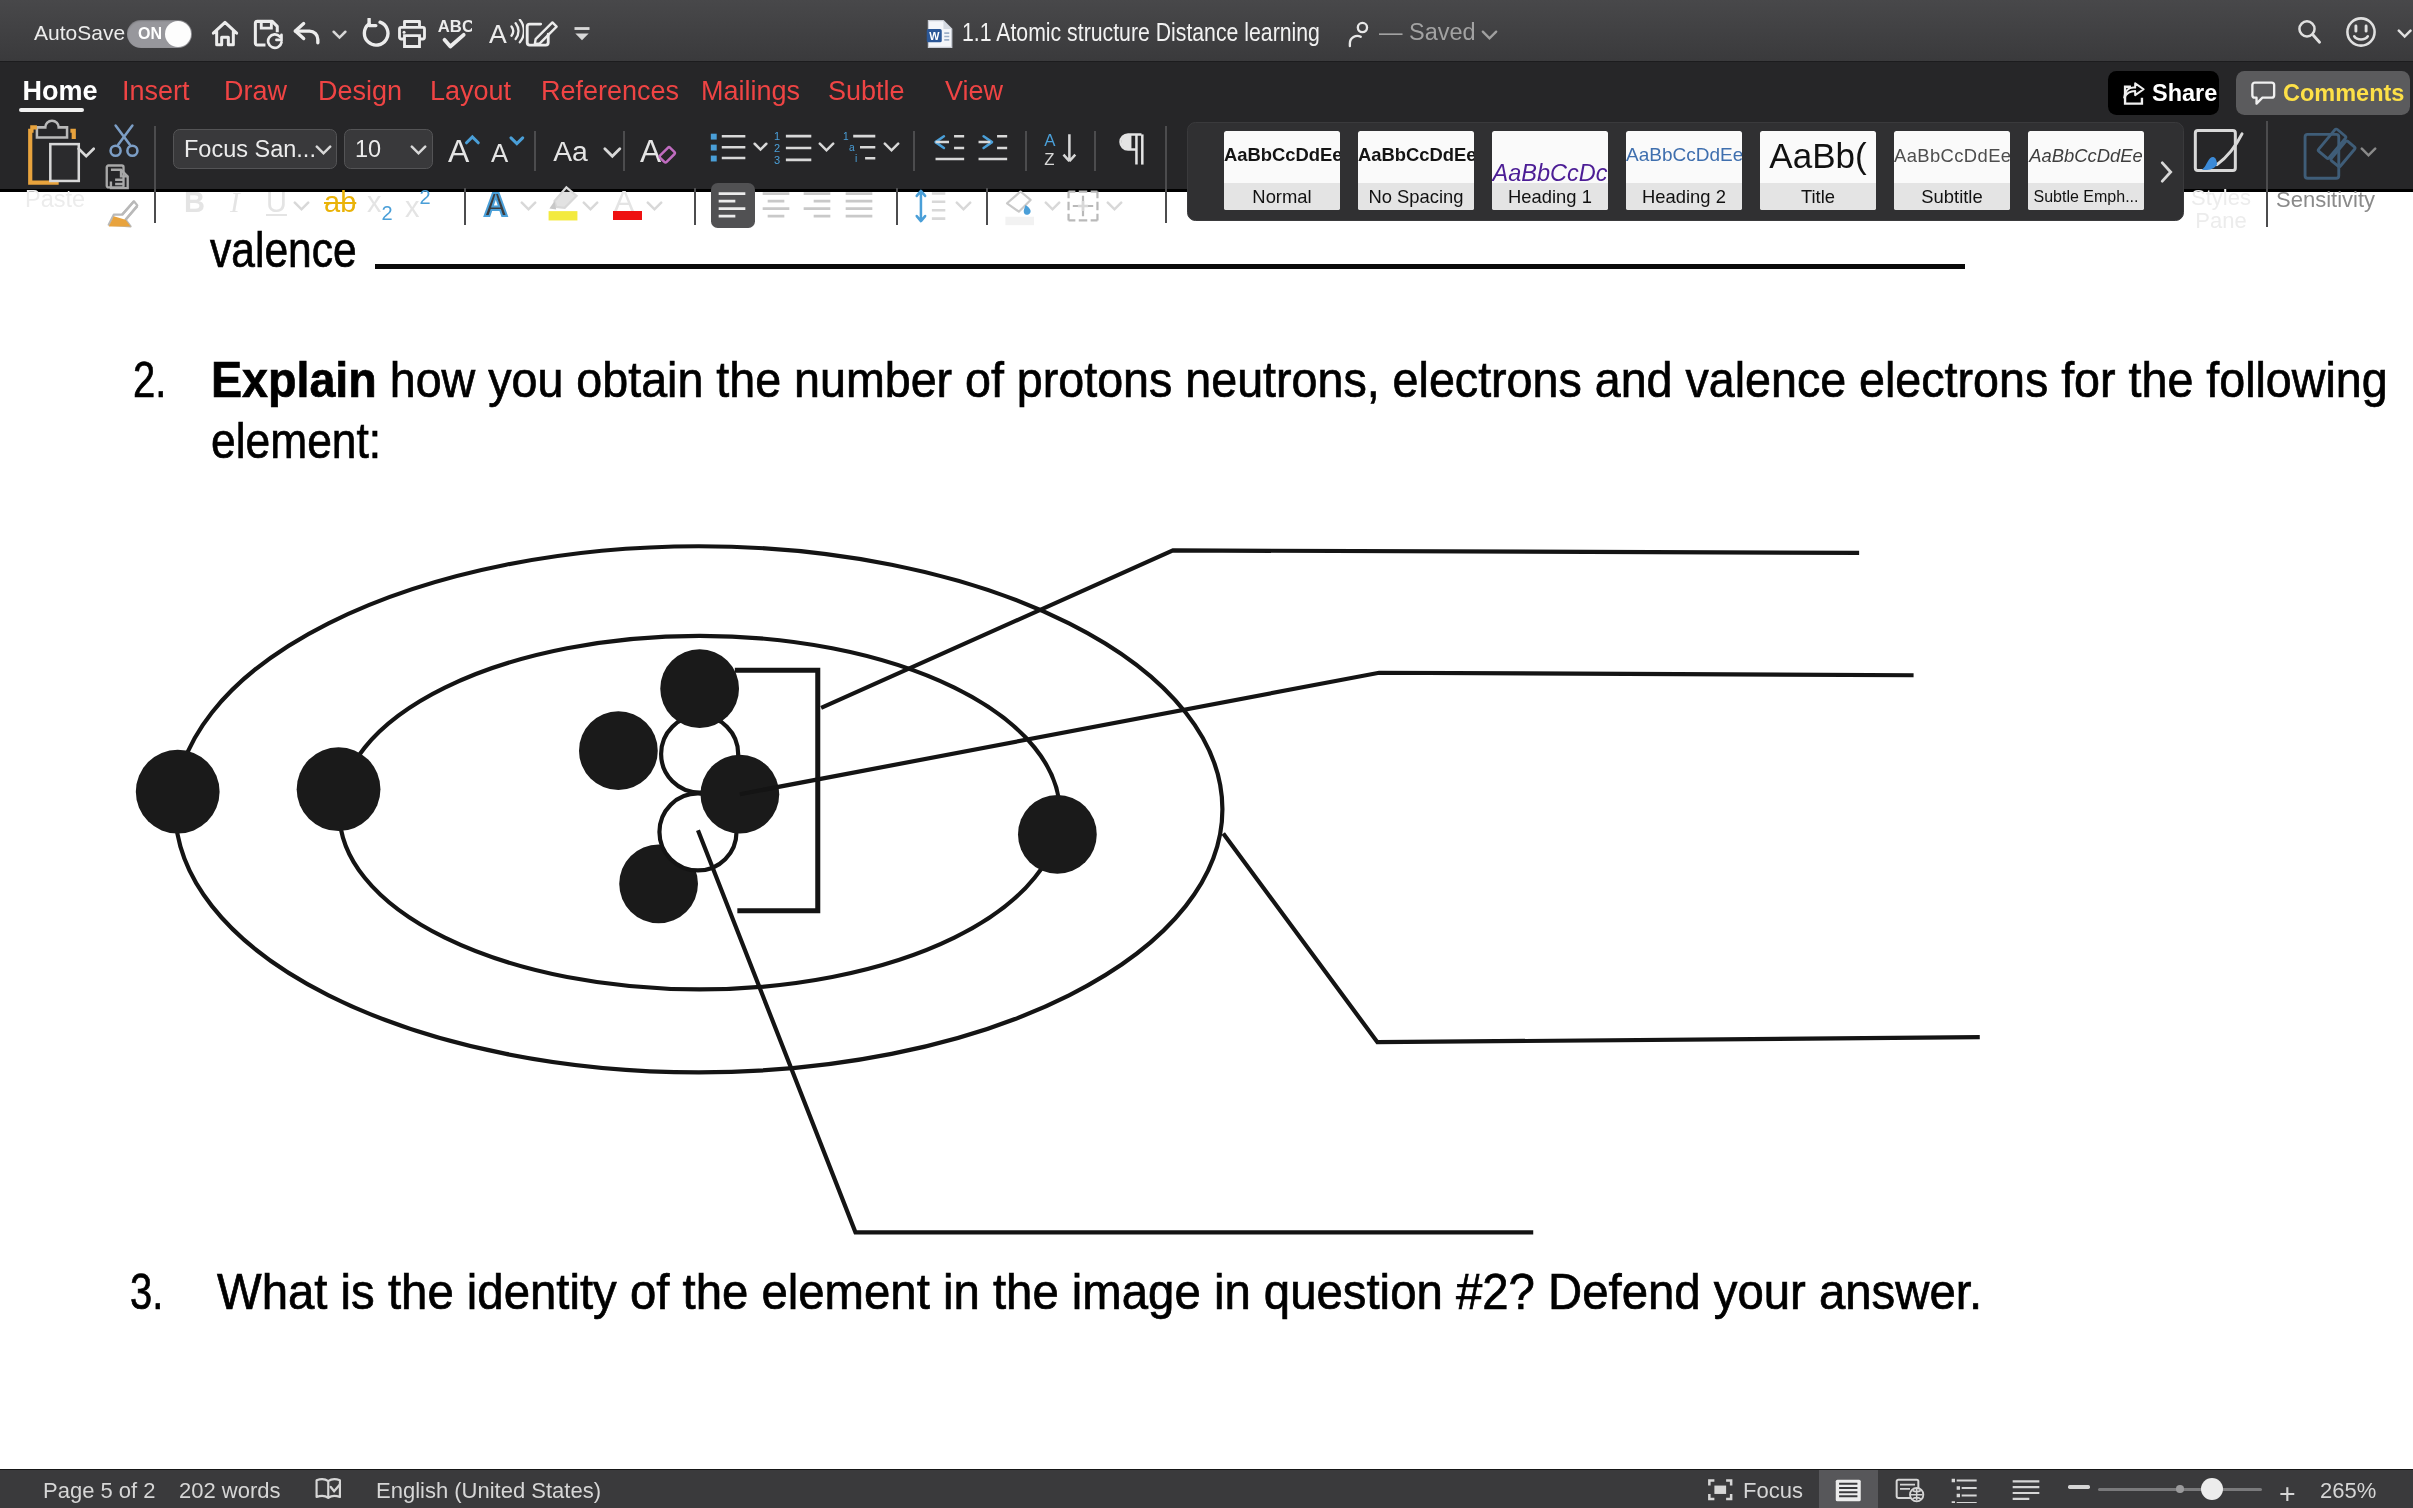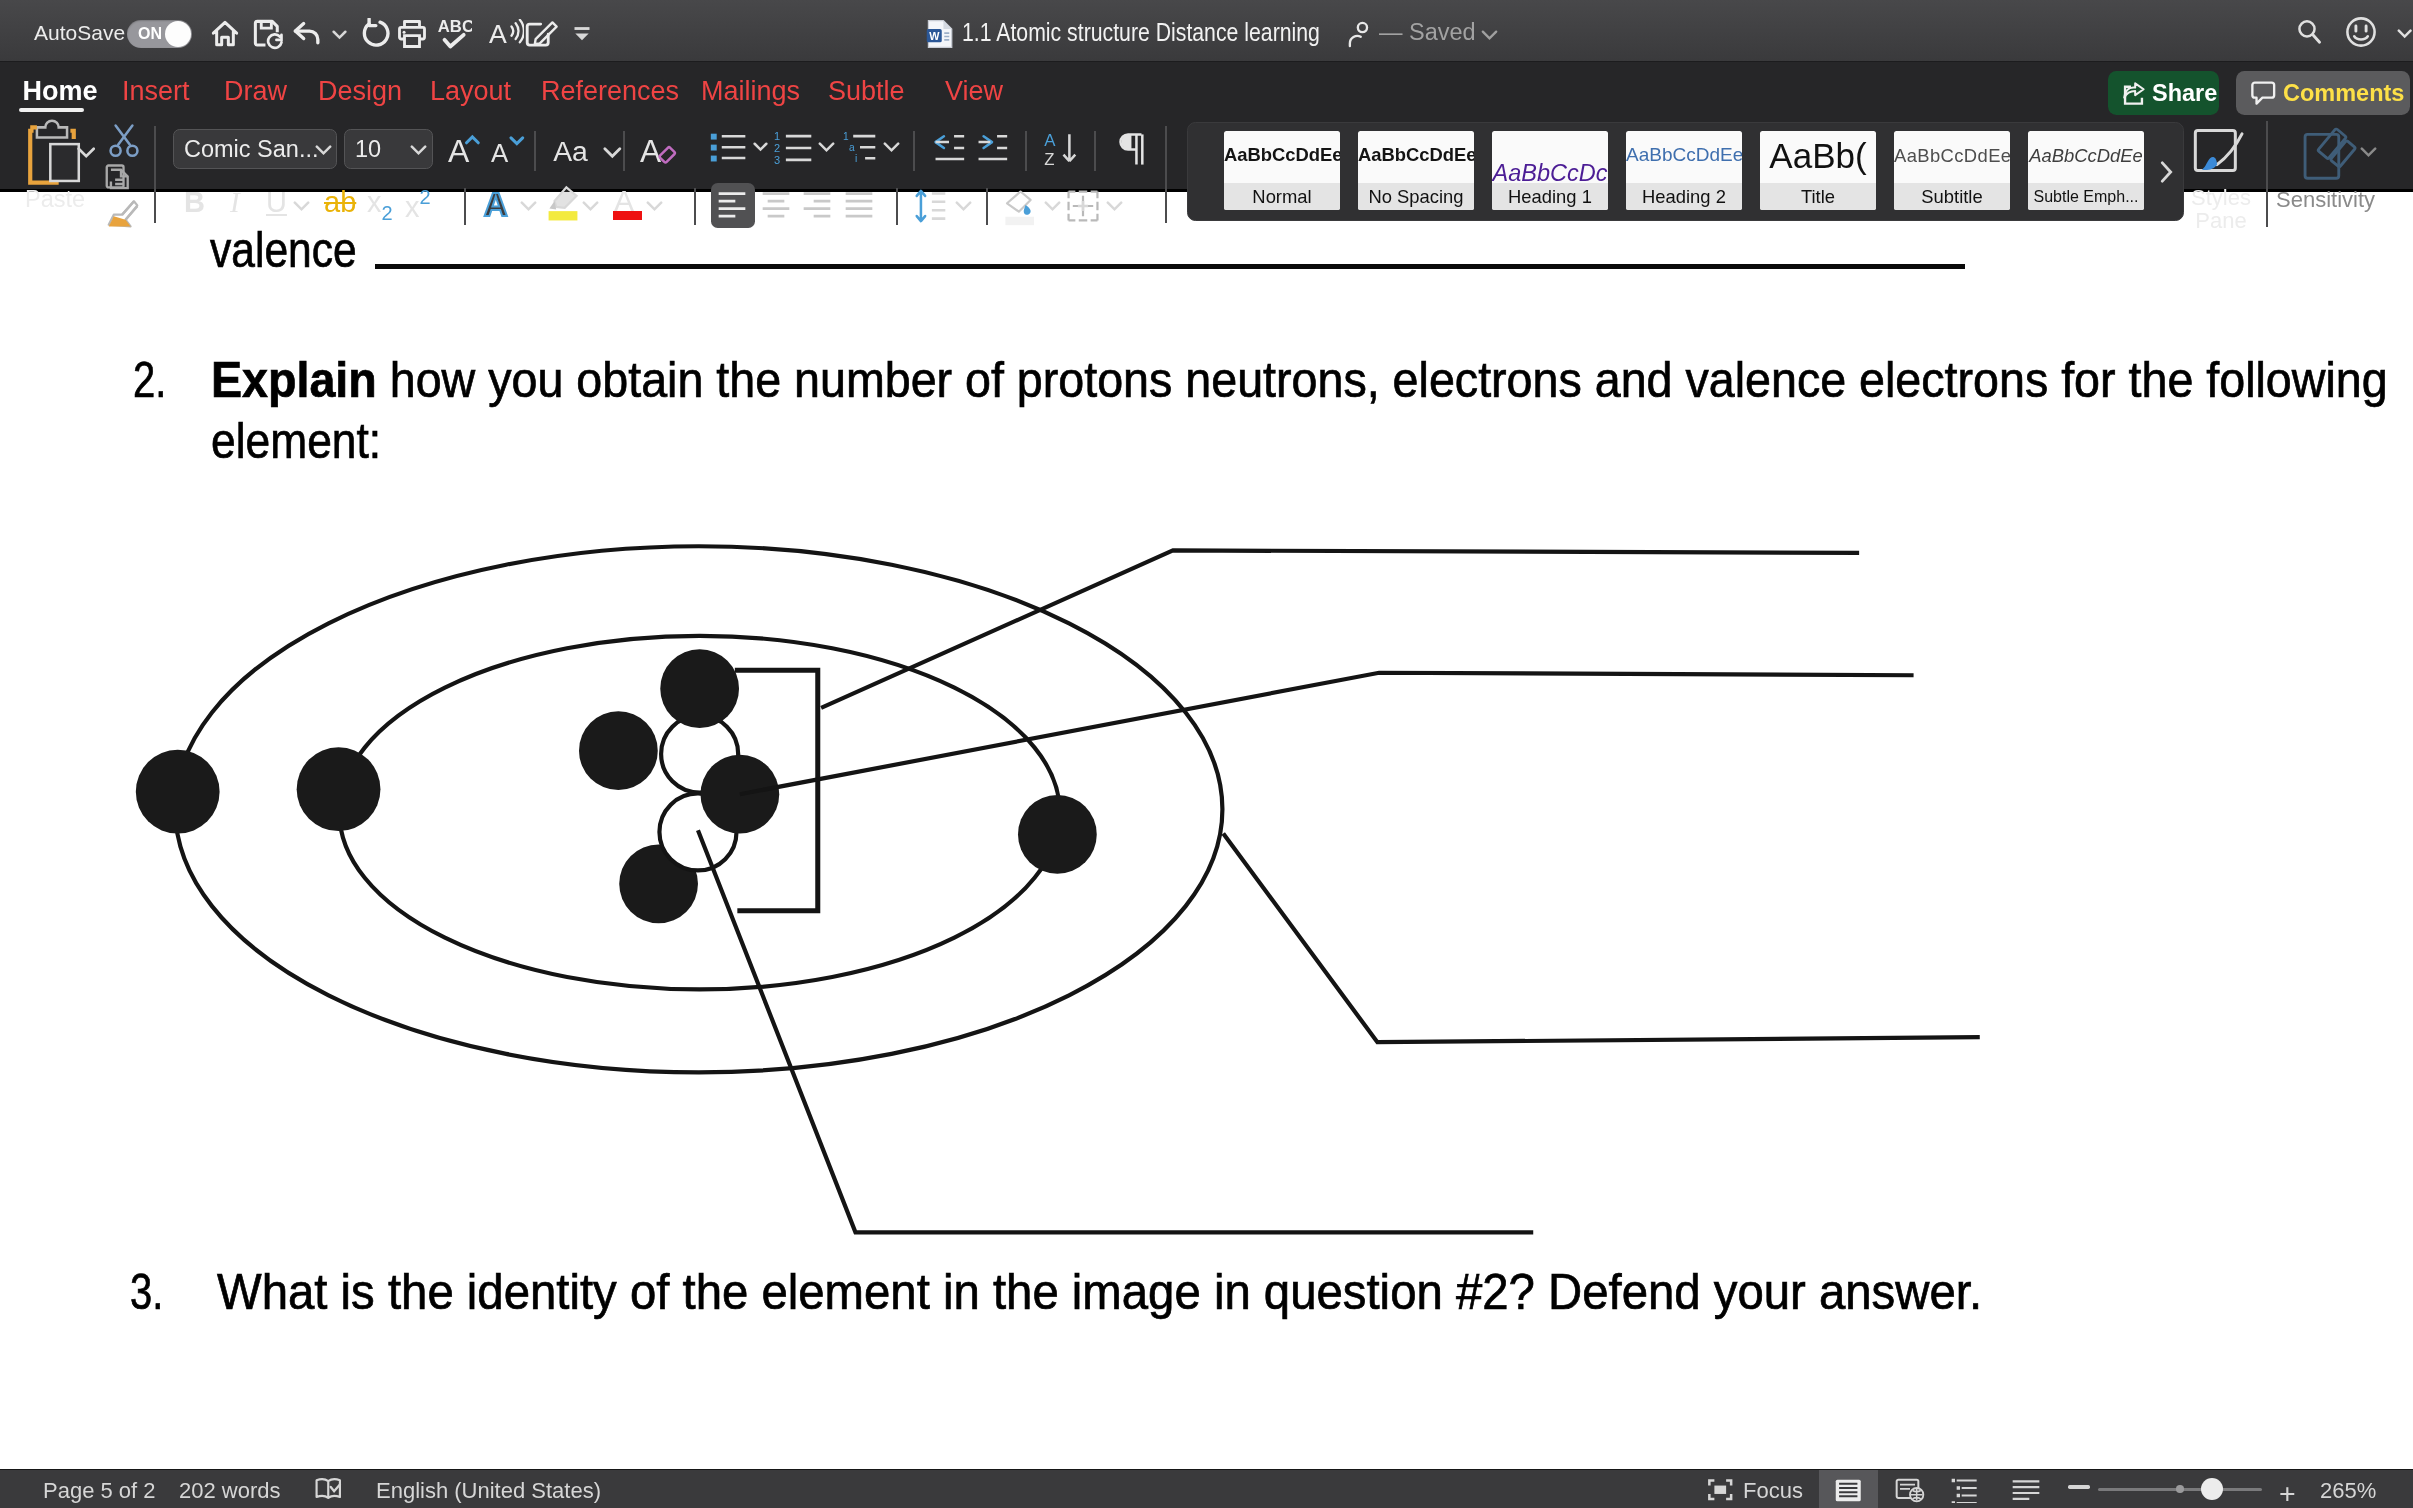--- a/index.html
+++ b/index.html
@@ -130,21 +130,21 @@
   <div class="tab" style="left:22.6px;color:#fff;font-weight:700;">Home</div>
   <div class="abs" style="left:19px;top:46px;width:65px;height:4.2px;background:#f0f0f0;border-radius:2.5px;"></div>
   <div class="tab" style="left:122px;">Insert</div>
   <div class="tab" style="left:224px;">Draw</div>
   <div class="tab" style="left:318px;">Design</div>
   <div class="tab" style="left:430px;">Layout</div>
   <div class="tab" style="left:541px;">References</div>
   <div class="tab" style="left:701px;">Mailings</div>
   <div class="tab" style="left:828px;">Subtle</div>
   <div class="tab" style="left:945px;">View</div>
-  <div class="abs" style="left:2108px;top:9.2px;width:111px;height:44px;background:#14532d;border-radius:8.4px;">
+  <div class="abs" style="left:2108px;top:9.2px;width:111px;height:44px;background:#000000;border-radius:8.4px;">
     <svg class="ic" style="left:11.7px;top:8.4px;" width="27" height="27" viewBox="0 0 32 32">
         <path d="M13 8 H6 V28 H26 V21" stroke="#f0f0f0" stroke-width="2.8" fill="none"></path>
         <path d="M18 4 L28 11 L18 18 V13 C10 13 7 17 5 21 C6 13 10 8 18 9 Z" stroke="#f0f0f0" stroke-width="2.4" fill="none" stroke-linejoin="round"></path>
       </svg>
     <span style="position:absolute;left:44px;top:9.2px;font-size:23.5px;font-weight:700;color:#fff;">Share</span>
   </div>
   <div class="abs" style="left:2236px;top:9.2px;width:174px;height:44px;background:#5b5b5d;border-radius:8.4px;">
     <svg class="ic" style="left:13.4px;top:8.4px;" width="28.5" height="27" viewBox="0 0 34 32">
         <path d="M4 6 a3 3 0 0 1 3-3 h20 a3 3 0 0 1 3 3 v12 a3 3 0 0 1-3 3 H16 l-7 7 v-7 H7 a3 3 0 0 1-3-3 Z" stroke="#f0f0f0" stroke-width="2.8" fill="none" stroke-linejoin="round"></path>
       </svg>
@@ -172,21 +172,21 @@
         <path d="M13 3 v-0 M11 8 h12 l8 8 v14 h-20 v-8 M23 8 v8 h8 M16 20 h10 M16 25 h10" stroke="#a8a8a8" stroke-width="2.8" fill="none" transform="translate(-3,0)"></path>
       </svg>
   <svg class="ic" style="left:102px;top:196px;" width="37" height="34" viewBox="0 0 44 40">
         <path d="M24 22 L38 6 M28 28 L42 12" stroke="#b9b9b9" stroke-width="3" fill="none"></path>
         <path d="M24 22 L38 6 l4 5 L28 28 l6 8 -26 -2 6 -12 z" stroke="#b9b9b9" stroke-width="2.6" fill="none" stroke-linejoin="round"></path>
         <path d="M8 36 l26 0 -6 -8 -14 -4 z" fill="#e8a33d"></path>
       </svg>
   <div class="abs" style="left:154px;top:126px;width:1.7px;height:97px;background:#4c4c4e;"></div>
 
   <div class="abs" style="left:173px;top:129px;width:164px;height:40px;background:#39393b;border:1.7px solid #545456;border-radius:6.7px;">
-    <span style="position:absolute;left:10px;top:5.9px;font-size:23.5px;color:#ececec;">Comic San...</span>
+    <span style="position:absolute;left:10px;top:5.9px;font-size:23.5px;color:#ececec;">Focus San...</span>
     <svg class="ic" style="left:141px;top:15px;" width="17" height="11.7" viewBox="0 0 20 14">
           <path d="M2 2 L10 10 L18 2" stroke="#d8d8d8" stroke-width="3" fill="none" stroke-linecap="round"></path>
         </svg>
   </div>
   <div class="abs" style="left:344px;top:129px;width:89px;height:40px;background:#39393b;border:1.7px solid #545456;border-radius:6.7px;">
     <span style="position:absolute;left:10px;top:5.9px;font-size:23.5px;color:#ececec;">10</span>
     <svg class="ic" style="left:65px;top:15px;" width="17" height="11.7" viewBox="0 0 20 14">
           <path d="M2 2 L10 10 L18 2" stroke="#d8d8d8" stroke-width="3" fill="none" stroke-linecap="round"></path>
         </svg>
   </div>

